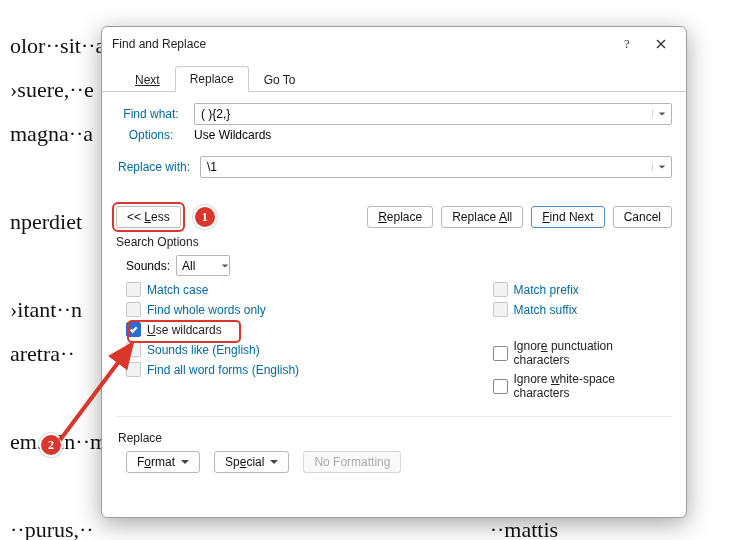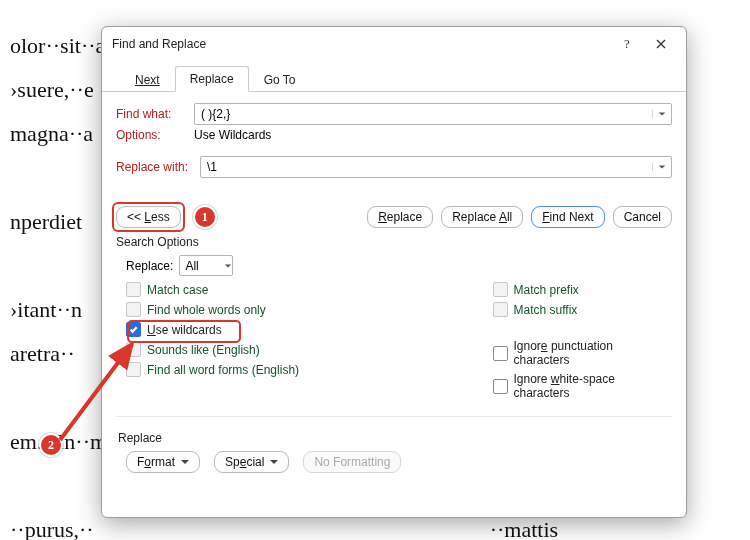--- a/index.html
+++ b/index.html
@@ -52,35 +52,35 @@
     position:relative;top:1px;
   }
   .tab.active{
     border-color:#ccc;
     background:#fff;border-bottom:1px solid #fff;
     border-top-left-radius:3px;border-top-right-radius:3px;
     font-weight:400;
   }
   .body{padding:8px 14px 10px 14px;flex:1;display:flex;flex-direction:column}
   .row{display:flex;align-items:center;gap:8px;margin:3px 0}
-  .label{width:70px;text-align:left;color:#b91c1c}
+  .label{width:70px;text-align:center;color:#0369a1}
   .combo{
     flex:1;display:flex;align-items:center;
     border:1px solid #b5b5b5;border-radius:2px;height:20px;
     background:#fff;
   }
   .combo .val{flex:1;padding:0 6px;color:#000;font-size:12px;line-height:20px;height:20px}
   .combo .chev{width:18px;display:flex;align-items:center;justify-content:center;border-left:1px solid #d7d7d7}
   .chev svg{width:8px;height:8px;fill:#555}
   .btnrow{
     display:flex;align-items:center;gap:8px;margin-top:10px;margin-bottom:2px;
   }
   button.w{
     height:22px;padding:0 10px;
-    background:#fdfdfd;border:1px solid #b9b9b9;border-radius:9px;
+    background:#fdfdfd;border:1px solid #b9b9b9;border-radius:3px;
     font:12px "Segoe UI",sans-serif;color:#111;
   }
   button.w .ul{text-decoration:underline}
   button.primary{border:1px solid #4a90d9}
   button.less{position:relative}
   .ann-less{
     position:absolute;left:-4px;top:-4px;right:-4px;bottom:-4px;
     border:2.5px solid #d9372c;border-radius:6px;pointer-events:none;
   }
   .marker{
@@ -94,21 +94,21 @@
   .fieldset-label{font-size:12px;color:#222;margin-top:4px;margin-bottom:6px}
   .search-subrow{display:flex;align-items:center;gap:6px;margin-left:10px;margin-bottom:6px}
   .select-small{
     display:flex;align-items:center;border:1px solid #b5b5b5;border-radius:2px;
     height:19px;width:52px;background:#fff;
   }
   .select-small .val{flex:1;padding:0 5px;font-size:12px}
   .checks{display:flex;gap:20px;margin-left:10px}
   .col{display:flex;flex-direction:column;gap:5px}
   .chk{display:flex;align-items:center;gap:6px;font-size:12px;color:#222}
-  .chk.disabled{color:#14532d}
+  .chk.disabled{color:#0369a1}
   .chk .box{
     width:13px;height:13px;border:1px solid #8a8a8a;border-radius:2px;background:#fff;
     display:flex;align-items:center;justify-content:center;flex-shrink:0;
   }
   .chk.disabled .box{border-color:#c7c7c7;background:#f3f3f3}
   .chk .box.checked{background:#2e6bd6;border-color:#2e6bd6}
   .chk .box.checked svg{width:9px;height:9px;stroke:#fff;stroke-width:2.5;fill:none}
   .chk .wild-label{position:relative}
   .ann-wild{
     position:absolute;left:-20px;top:-3px;width:110px;height:19px;
@@ -198,21 +198,21 @@
       <span class="spacer"></span>
       <button class="w"><span class="ul">R</span>eplace</button>
       <button class="w">Replace <span class="ul">A</span>ll</button>
       <button class="w primary"><span class="ul">F</span>ind Next</button>
       <button class="w">Cancel</button>
     </div>
 
     <div class="fieldset-label">Search Options</div>
 
     <div class="search-subrow">
-      <span><span>Replace:</span></span>
+      <span><span>Sounds:</span></span>
       <div class="select-small">
         <span class="val">All</span>
         <span class="chev"><svg viewBox="0 0 10 10">
               <path d="M1 3 L5 7 L9 3 Z"></path>
             </svg></span>
       </div>
     </div>
 
     <div class="checks">
       <div class="col" style="width:280px">

